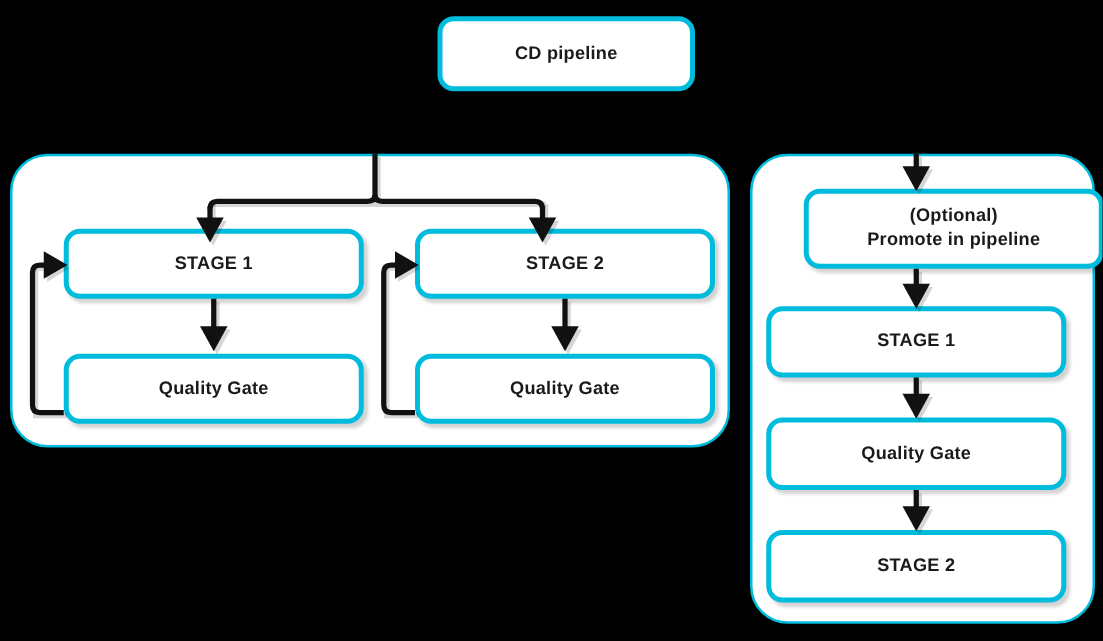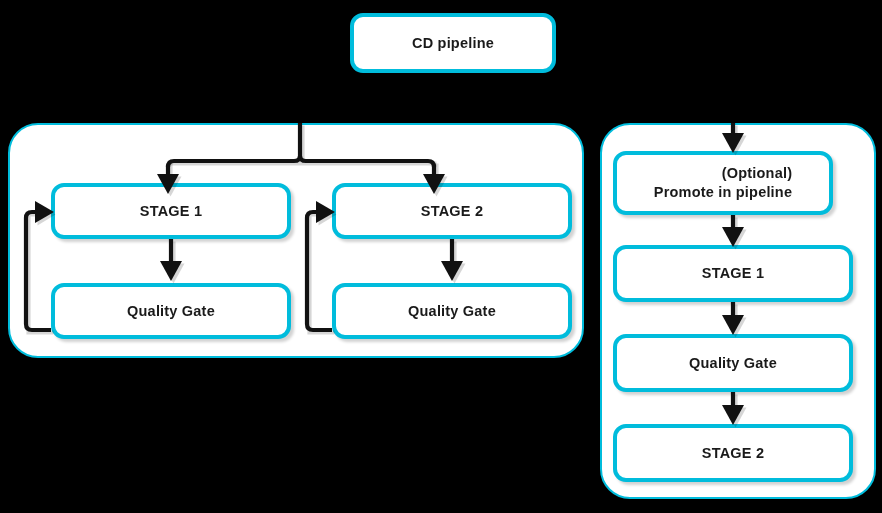--- a/index.html
+++ b/index.html
@@ -13,21 +13,21 @@
 
   
   .node{
     position:absolute;
     background:#ffffff;
     border:4px solid var(--cyan,#00BCDC);
     border-radius:13px;
     box-sizing:border-box;
     box-shadow:3px 3px 3px rgba(0,0,0,0.18);
     display:flex;align-items:center;justify-content:center;
-    text-align:right;
+    text-align:center;
     color:#1a1a1a;
     font-size:14.5px;
     font-weight:bold;
     letter-spacing:0.2px;
     line-height:1.28;
     z-index:3;
   }
   .node span{display:block;pointer-events:none;white-space:pre-line;}
 
   
@@ -70,21 +70,21 @@
   </div>
 
   <div class="node" style="left:332px;top:183px;width:240px;height:56px;">
     <span>STAGE 2</span>
   </div>
 
   <div class="node" style="left:332px;top:283px;width:240px;height:56px;">
     <span>Quality Gate</span>
   </div>
 
-  <div class="node" style="left:613px;top:151px;width:220px;height:64px;">
+  <div class="node" style="left:643px;top:151px;width:240px;height:64px;">
     <span>(Optional)
 Promote in pipeline</span>
   </div>
 
   <div class="node" style="left:613px;top:245px;width:240px;height:57px;">
     <span>STAGE 1</span>
   </div>
 
   <div class="node" style="left:613px;top:334px;width:240px;height:58px;">
     <span>Quality Gate</span>

